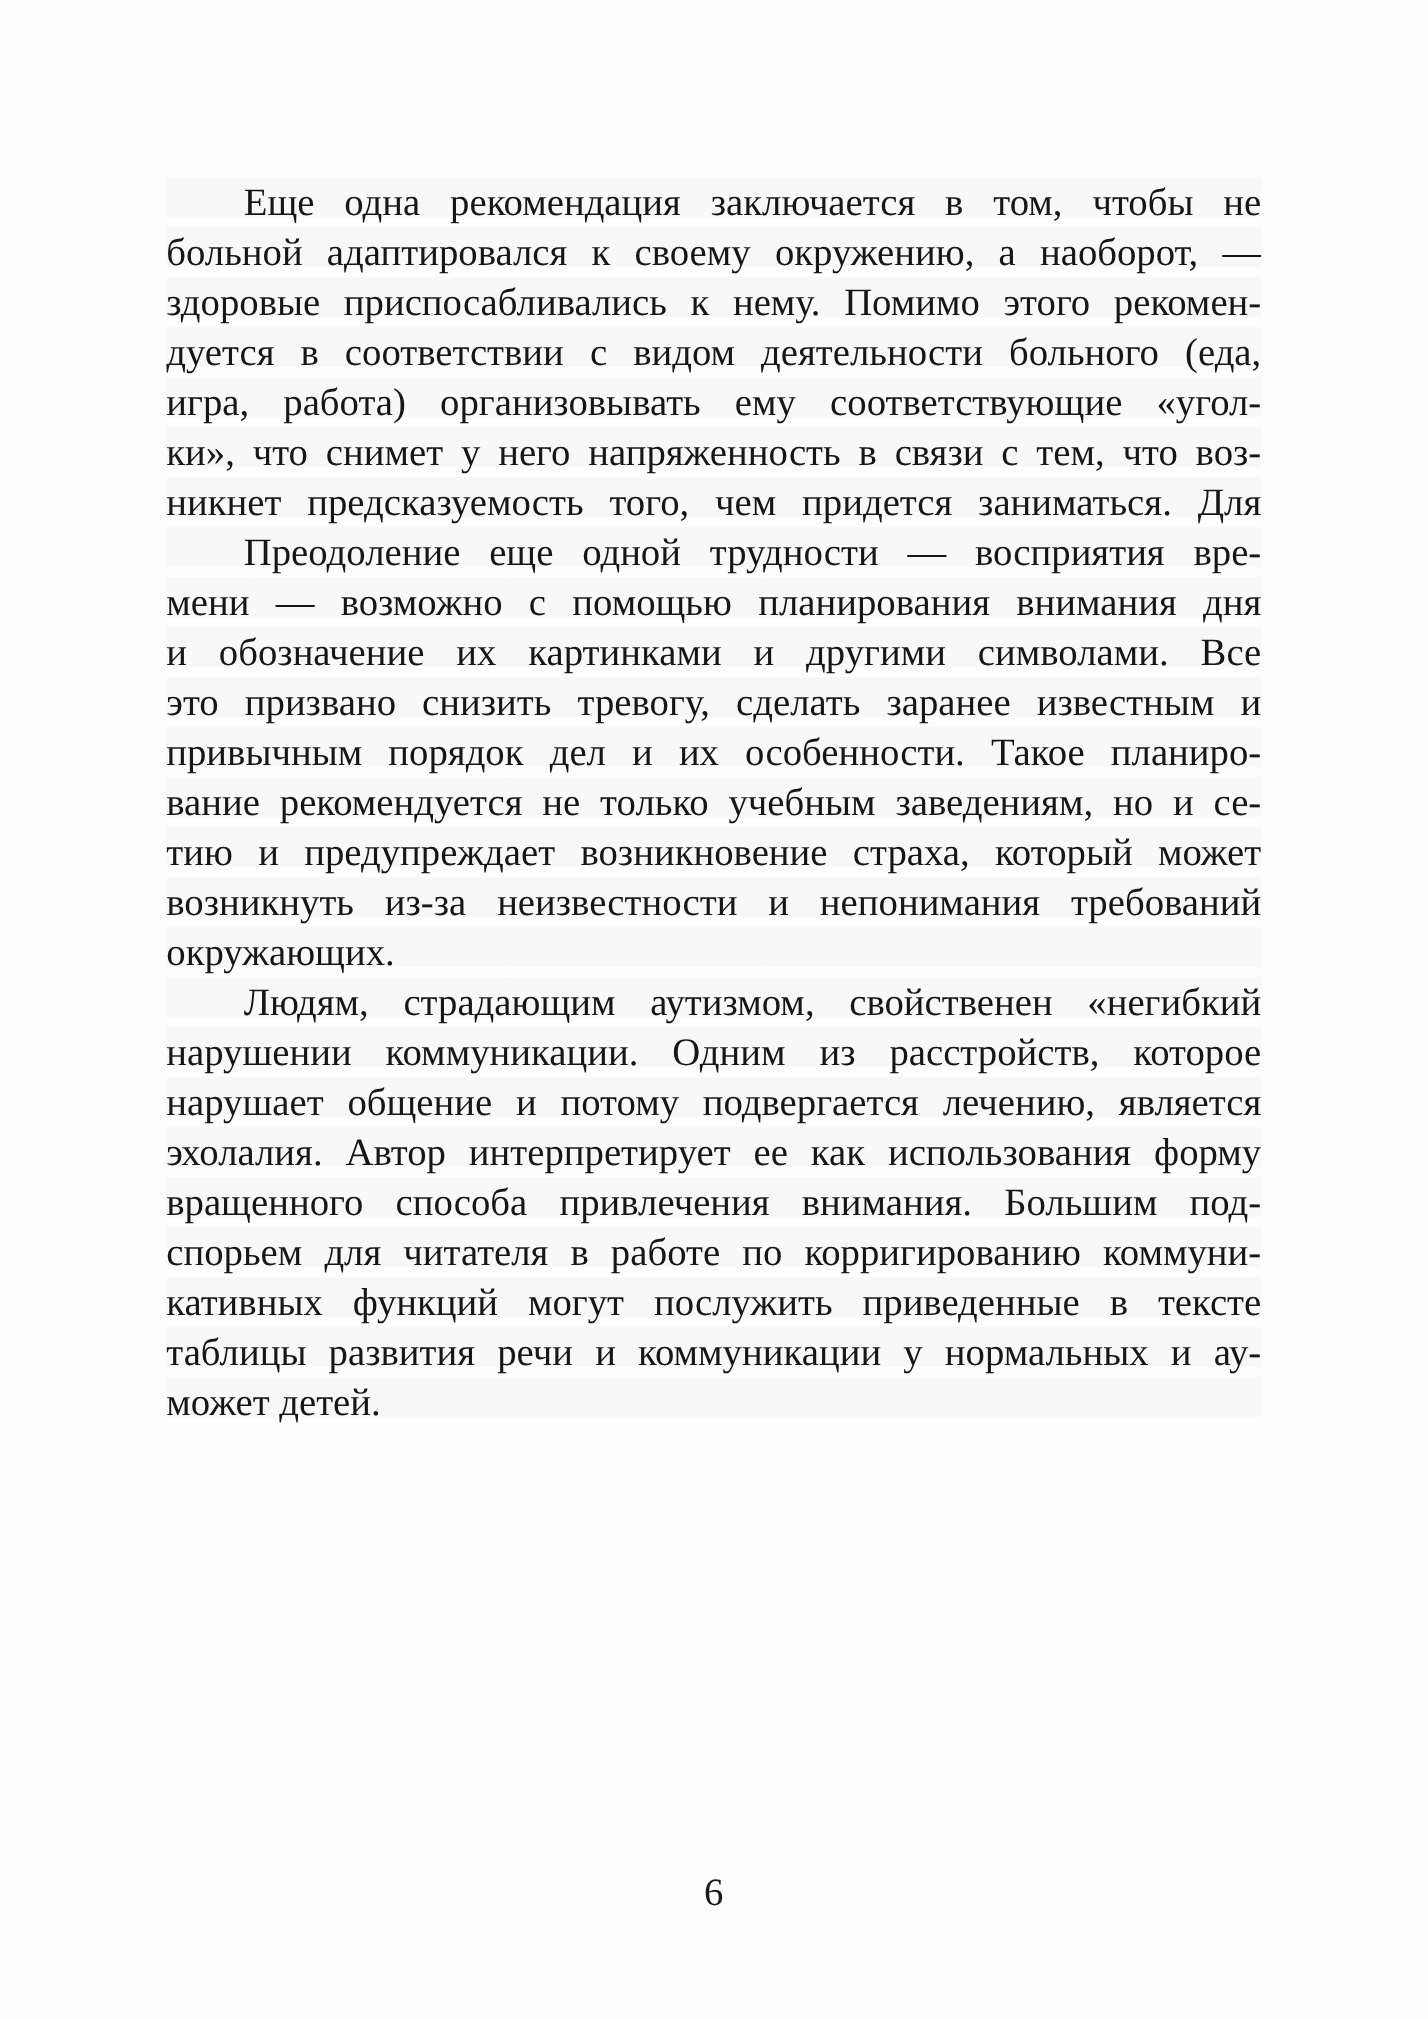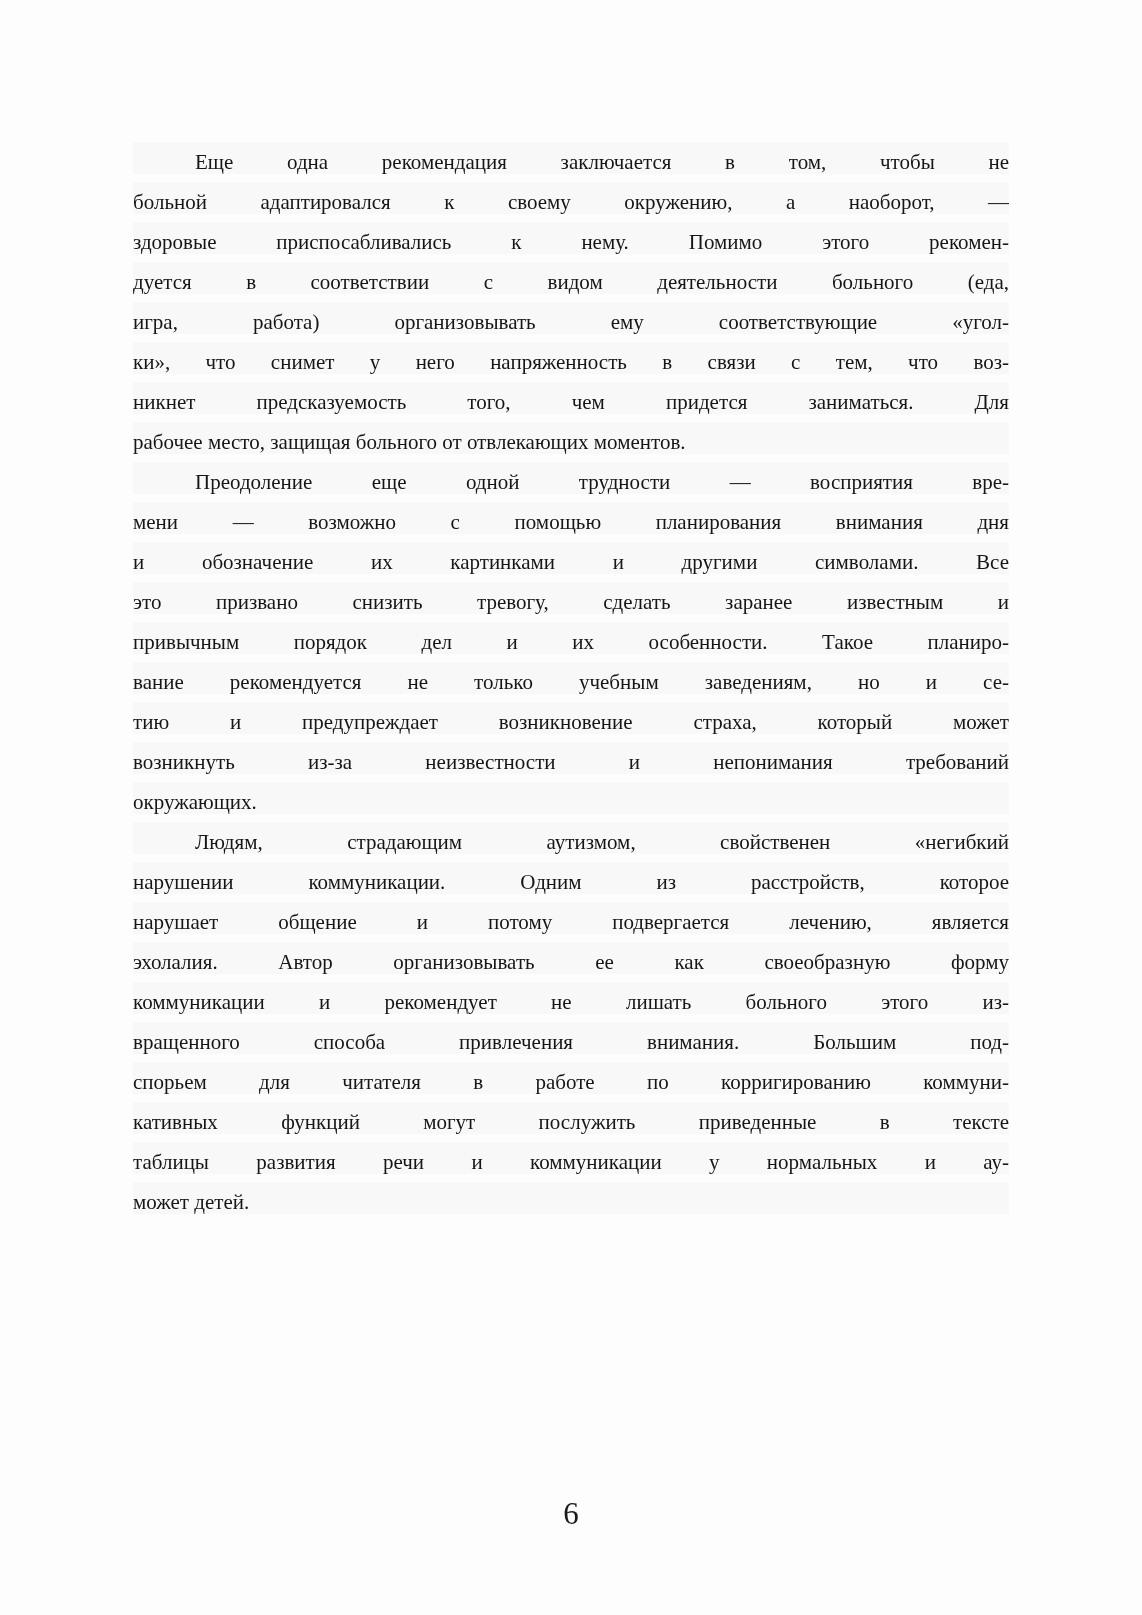--- a/index.html
+++ b/index.html
@@ -17,21 +17,21 @@
     position: relative;
     width: 1142px;
     height: 1615px;
     background: #fdfdfd;
   }
   .page-text {
     position: absolute;
     left: 133px;
     top: 142px;
     width: 876px;
-    font-size: 21px;
+    font-size: 31px;
     line-height: 40px;
     color: #161616;
     
     background: repeating-linear-gradient(
       to bottom,
       rgba(0,0,0,0.018) 0px,
       rgba(0,0,0,0.018) 32px,
       rgba(0,0,0,0.0) 32px,
       rgba(0,0,0,0.0) 40px
     );
@@ -68,39 +68,37 @@
 <div class="book-page">
   <div class="page-text">
       <div class="paragraph">
         <div class="line first-line">Еще одна рекомендация заключается в том, чтобы не</div>
         <div class="line">больной адаптировался к своему окружению, а наоборот, —</div>
         <div class="line">здоровые приспосабливались к нему. Помимо этого рекомен-</div>
         <div class="line">дуется в соответствии с видом деятельности больного (еда,</div>
         <div class="line">игра, работа) организовывать ему соответствующие «угол-</div>
         <div class="line">ки», что снимет у него напряженность в связи с тем, что воз-</div>
         <div class="line">никнет предсказуемость того, чем придется заниматься. Для</div>
-        <div class="line last-line">рабочее место, защищая больного от отвлекающих моментов.</div>
       </div>
       <div class="paragraph">
         <div class="line first-line">Преодоление еще одной трудности — восприятия вре-</div>
         <div class="line">мени — возможно с помощью планирования внимания дня</div>
         <div class="line">и обозначение их картинками и другими символами. Все</div>
         <div class="line">это призвано снизить тревогу, сделать заранее известным и</div>
         <div class="line">привычным порядок дел и их особенности. Такое планиро-</div>
         <div class="line">вание рекомендуется не только учебным заведениям, но и се-</div>
         <div class="line">тию и предупреждает возникновение страха, который может</div>
         <div class="line">возникнуть из-за неизвестности и непонимания требований</div>
         <div class="line last-line">окружающих.</div>
       </div>
       <div class="paragraph">
         <div class="line first-line">Людям, страдающим аутизмом, свойственен «негибкий</div>
         <div class="line">нарушении коммуникации. Одним из расстройств, которое</div>
         <div class="line">нарушает общение и потому подвергается лечению, является</div>
-        <div class="line">эхолалия. Автор организовывать ее как своеобразную форму</div>
-        <div class="line">коммуникации и рекомендует не лишать больного этого из-</div>
+        <div class="line">эхолалия. Автор интерпретирует ее как использования форму</div>
         <div class="line">вращенного способа привлечения внимания. Большим под-</div>
         <div class="line">спорьем для читателя в работе по корригированию коммуни-</div>
         <div class="line">кативных функций могут послужить приведенные в тексте</div>
         <div class="line">таблицы развития речи и коммуникации у нормальных и ау-</div>
         <div class="line last-line">может детей.</div>
       </div>
     </div>
   <div class="page-number">6</div>
 </div>
 

